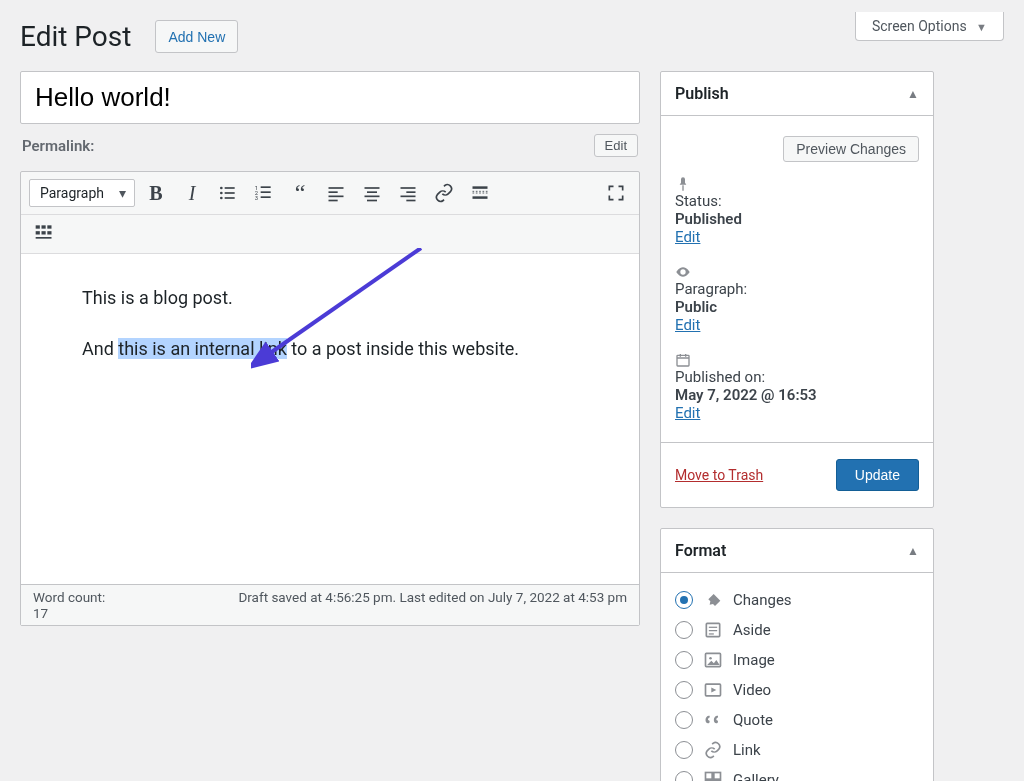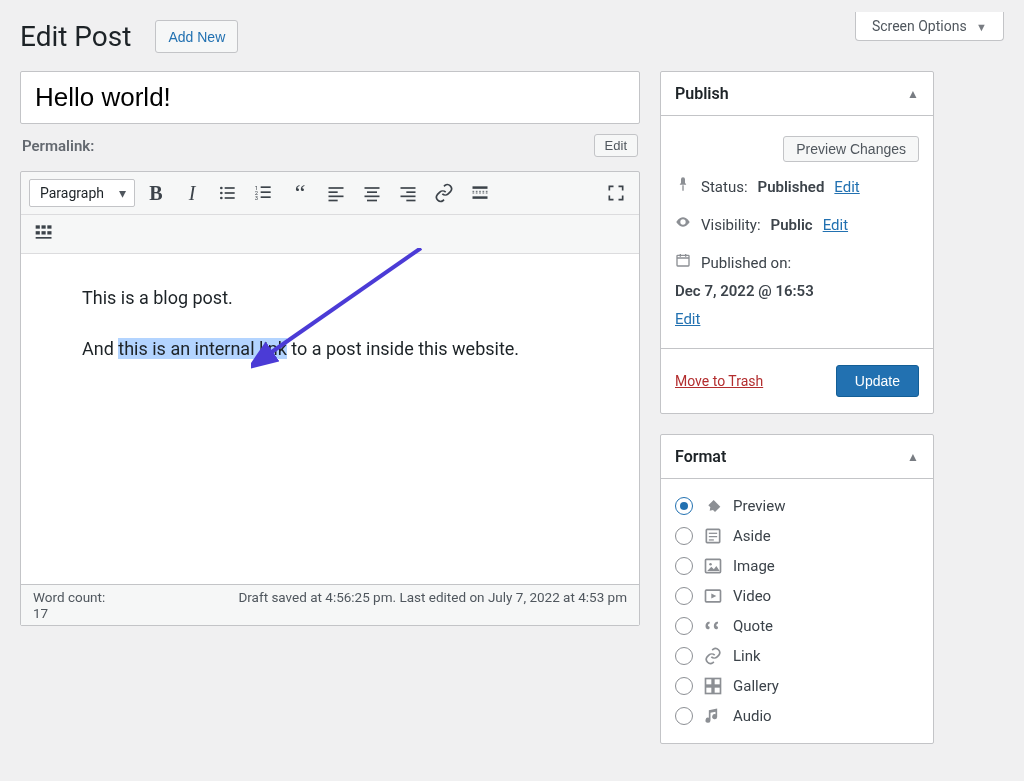--- a/index.html
+++ b/index.html
@@ -193,25 +193,25 @@
     align-items:center;
     font-size:16px;
     font-weight:600;
   }
   .panel-head .collapse { margin-left:auto; color:#787c82; font-size:12px; cursor:pointer; }
   .panel-body { padding:12px 14px; }
 
   .pub-row {
     display:flex;
     align-items:baseline;
-    gap:10px;
     padding:8px 0;
     font-size:15px;
     color:#3c434a;
     flex-wrap:wrap;
+    flex-direction:column;
   }
   .pub-row svg { width:16px; height:16px; color:#8c8f94; flex-shrink:0; margin-top:2px;}
   .pub-row b { font-weight:600; }
   a.link { color:#2271b1; text-decoration:underline; cursor:pointer; }
   a.danger { color:#b32d2e; }
   .panel-actions {
     border-top:1px solid #c3c4c7;
     padding:16px 14px;
     display:flex;
     align-items:center;
@@ -395,31 +395,31 @@
               </svg>
             <span>Status:</span>
             <b>Published</b>
             <a class="link">Edit</a>
           </div>
           <div class="pub-row">
             <svg viewBox="0 0 24 24" fill="currentColor">
                 <path d="M12 5C6 5 2 12 2 12s4 7 10 7 10-7 10-7-4-7-10-7zm0 11a4 4 0 1 1 0-8 4 4 0 0 1 0 8z"></path>
                 <circle cx="12" cy="12" r="2" fill="#fff"></circle>
               </svg>
-            <span>Visibility:</span>
+            <span>Paragraph:</span>
             <b>Public</b>
             <a class="link">Edit</a>
           </div>
           <div class="pub-row">
             <svg viewBox="0 0 24 24" fill="none" stroke="currentColor" stroke-width="2">
                 <rect x="3" y="5" width="18" height="16" rx="1"></rect>
                 <path d="M3 9h18M8 3v4M16 3v4"></path>
               </svg>
             <span>Published on:</span>
-            <b>Dec 7, 2022 @ 16:53</b>
+            <b>May 7, 2022 @ 16:53</b>
             <a class="link" style="width:100%">Edit</a>
           </div>
         </div>
         <div class="panel-actions">
           <a class="link danger">Move to Trash</a>
           <span style="flex:1"></span>
           <button class="btn btn-primary" style="padding:7px 18px">Update</button>
         </div>
       </div>
 
@@ -429,21 +429,21 @@
           <span class="collapse">▲</span>
         </div>
         <div class="panel-body" id="format-list">
             <div class="format-item">
               <span class="radio checked"></span>
               <span class="fmt-icon">
                 <svg viewBox="0 0 24 24" fill="currentColor">
                   <path d="M14 4l-8 8 3 3-1 5 5-1 3 3 8-8z" transform="scale(0.8) translate(2,2)"></path>
                 </svg>
               </span>
-              <span>Preview</span>
+              <span>Changes</span>
             </div>
             <div class="format-item">
               <span class="radio"></span>
               <span class="fmt-icon">
                 <svg viewBox="0 0 24 24" fill="currentColor">
                   <rect x="4" y="4" width="16" height="16" rx="1" fill="none" stroke="currentColor" stroke-width="2"></rect>
                   <rect x="7" y="8" width="10" height="1.5"></rect>
                   <rect x="7" y="12" width="10" height="1.5"></rect>
                   <rect x="7" y="16" width="6" height="1.5"></rect>
                 </svg>

